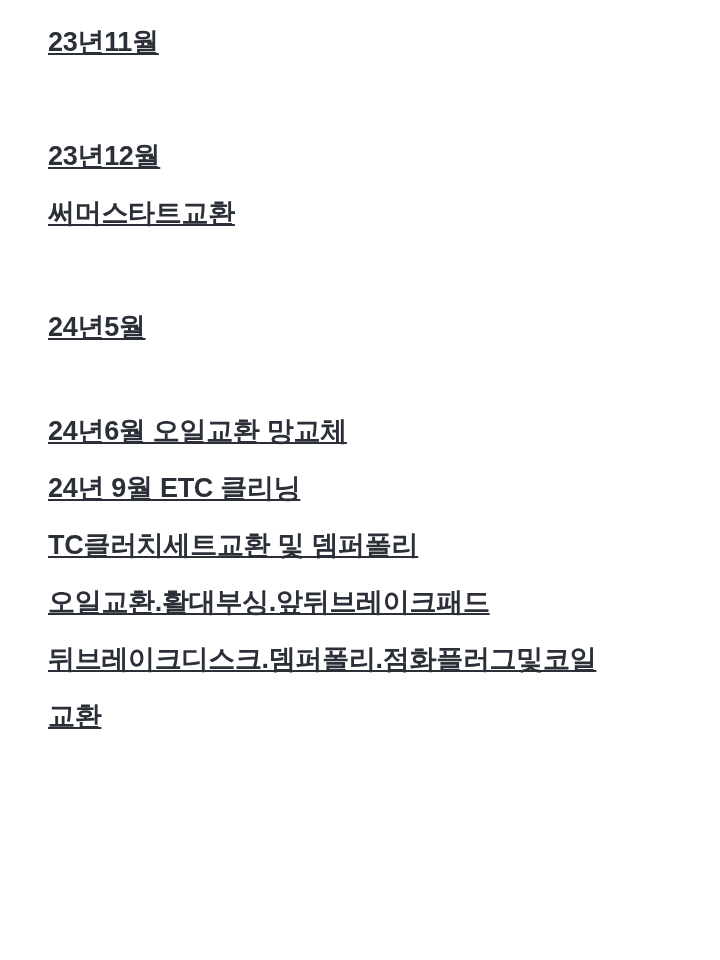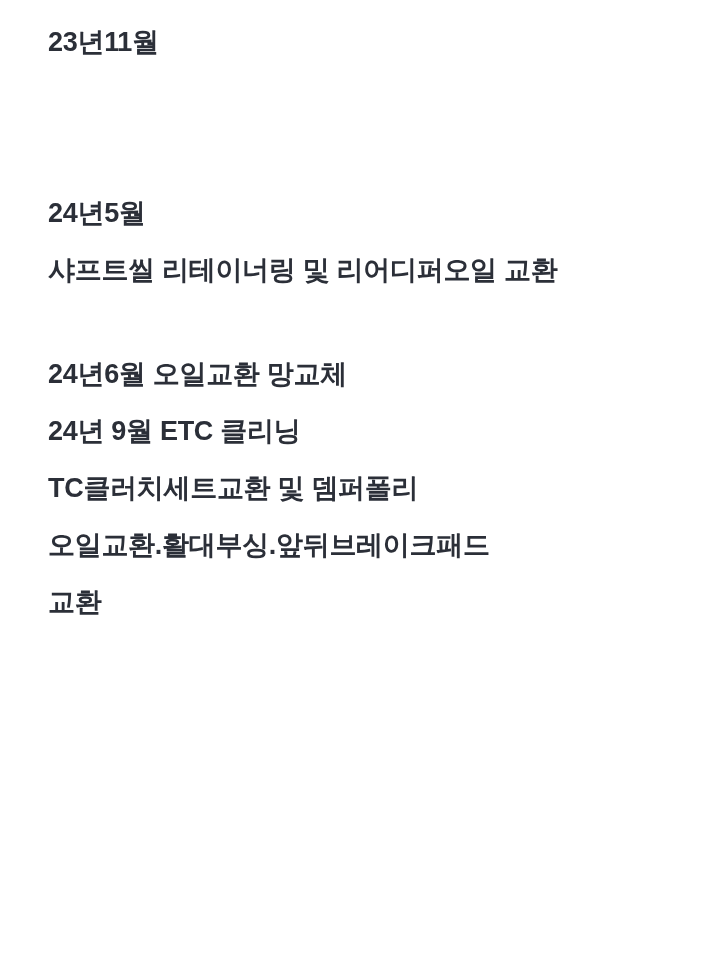--- a/index.html
+++ b/index.html
@@ -13,20 +13,21 @@
     font-family: "Liberation Sans", "DejaVu Sans", sans-serif;
     color: #2b2f38;
     overflow: hidden;
   }
   .page {
     width: 720px;
     height: 792px;
     box-sizing: border-box;
     padding: 14px 40px 0 48px;
     position: relative;
+    text-decoration: underline;
   }
   .line {
     font-size: 27px;
     font-weight: 700;
     line-height: 57px;
     letter-spacing: -0.3px;
     white-space: nowrap;
   }
   .line.wide {
     letter-spacing: -0.2px;
@@ -40,27 +41,29 @@
 </style>
 </head>
 <body>
 
 <div class="page">
 
   <div class="line">23년11월</div>
 
   <div class="spacer"></div>
 
+  <div class="line">23년12월</div>
+  <div class="line">써머스타트교환</div>
 
   <div class="spacer"></div>
 
   <div class="line">24년5월</div>
-  <div class="line">샤프트씰 리테이너링 및 리어디퍼오일 교환</div>
 
   <div class="spacer small"></div>
 
   <div class="line">24년6월 오일교환 망교체</div>
   <div class="line">24년 9월 ETC 클리닝</div>
   <div class="line">TC클러치세트교환 및 뎀퍼폴리</div>
   <div class="line">오일교환.활대부싱.앞뒤브레이크패드</div>
+  <div class="line">뒤브레이크디스크.뎀퍼폴리.점화플러그및코일</div>
   <div class="line">교환</div>
 
 </div>
 
 </body></html>

